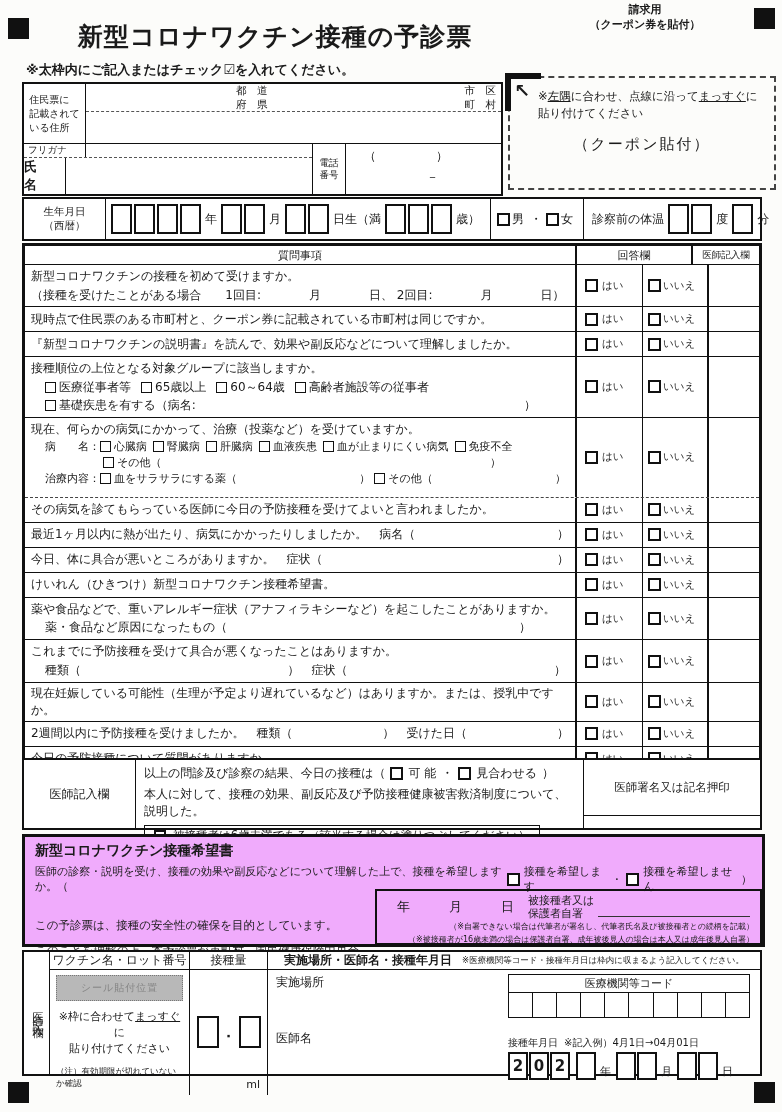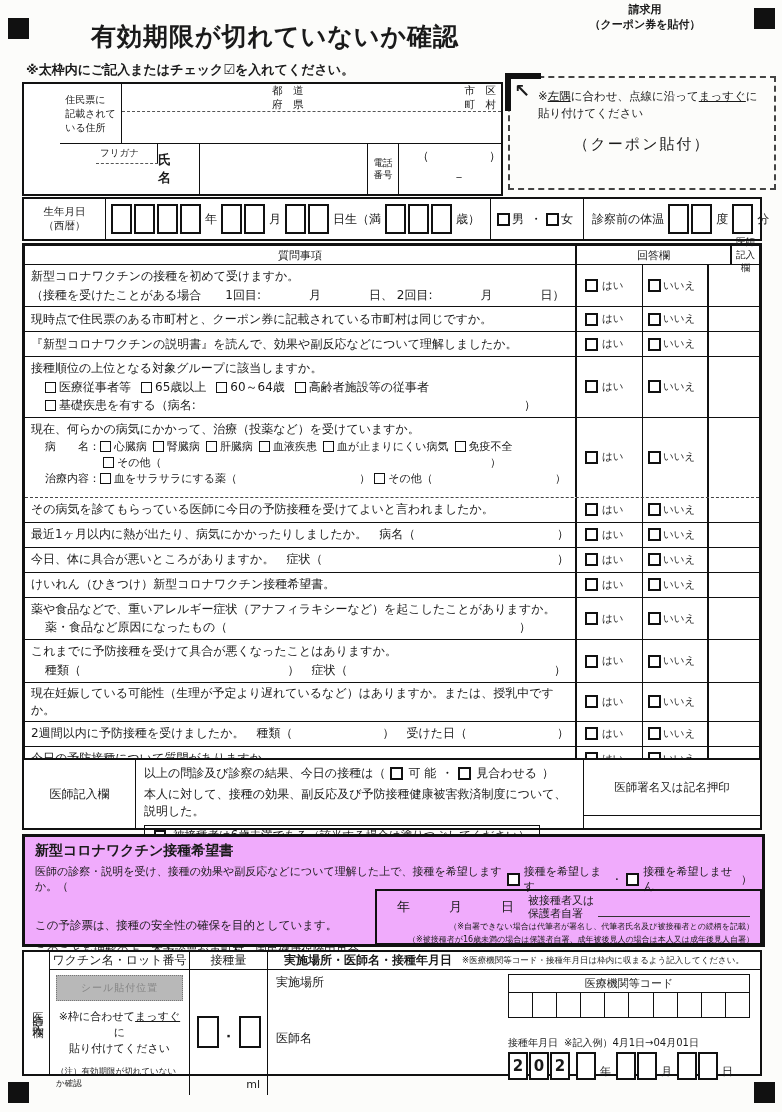--- a/index.html
+++ b/index.html
@@ -18,33 +18,33 @@
   
   #coupon { position:absolute; left:508px; top:76px; width:268px; height:114px;
             border:2px dashed #444; }
   #coupon .corner-h { position:absolute; left:-5px; top:-5px; width:36px; height:6px; background:#111; }
   #coupon .corner-v { position:absolute; left:-5px; top:-5px; width:6px; height:38px; background:#111; }
   #coupon .arrow { position:absolute; left:4px; top:1px; font-size:19px; font-weight:bold; }
   #coupon .note { margin:10px 6px 0 28px; font-size:11.5px; line-height:1.5; }
   #coupon .ph { margin-top:12px; text-align:center; font-size:15px; letter-spacing:2px; }
 
   
-  #addr { position:absolute; left:22px; top:82px; width:481px; border:2px solid #111; background:#fff;padding-left:36px; }
+  #addr { position:absolute; left:22px; top:82px; width:481px; border:2px solid #111; background:#fff; }
   .pre { white-space:pre-line; }
   .r1 { display:flex; height:59px; }
   .a-label { width:62px; border-right:1px solid #111; display:flex; align-items:center; justify-content:center;
              font-size:10px; line-height:1.4; }
   .a-field { flex:1; display:flex; flex-direction:column; }
   .a-top { height:28px; border-bottom:1px dashed #555; display:flex; align-items:center;
            font-size:10.5px; line-height:1.25; }
   .a-pref { margin-left:150px; }
   .a-city { margin-left:auto; margin-right:5px; }
   .a-bottom { flex:1; }
   .r2 { display:flex; height:51px; border-top:1px solid #111; }
-  .r2-left { width:288px; display:flex; flex-direction:row;margin-left:36px; }
+  .r2-left { width:288px; display:flex; flex-direction:column; }
   .r2-top { display:flex; height:20px; border-bottom:1px dashed #555; }
   .r2-bot { display:flex; flex:1; }
   .fl { width:62px; border-right:1px solid #111; font-size:9.5px; display:flex; align-items:center; padding-left:4px; }
   .nl { width:42px; border-right:1px solid #111; font-size:13px; font-weight:bold; display:flex; align-items:center; justify-content:center; letter-spacing:6px; }
   .phl { width:34px; border-left:1px solid #111; border-right:1px solid #111; font-size:9.5px;
          display:flex; align-items:center; justify-content:center; text-align:center; line-height:1.3; }
   .phv { flex:1; font-size:12px; padding:4px 0 0 18px; }
   .phv .dash { text-align:center; margin-top:4px; }
   .grow { flex:1; }
 
@@ -57,21 +57,21 @@
   .wbox { width:21px; height:30px; border:2px solid #111; background:#fff; flex:none; margin-right:2px; }
   .lbl { margin:0 4px 0 2px; flex:none; }
   .vd { width:0; border-left:1px solid #111; align-self:stretch; margin:0 6px; }
   .cb  { display:inline-block; width:13px; height:13px; border:2px solid #111; background:#fff; flex:none; }
   .cbs { display:inline-block; width:11px; height:11px; border:1.5px solid #111; background:#fff; flex:none; margin-right:3px; }
 
   
   #qtable { position:absolute; left:22px; top:243px; width:740px; border:3px solid #111; background:#fff; }
   .qhead { display:flex; height:18px; font-size:11px; text-align:center; }
   .qh1 { width:552px; border-right:2px solid #111; display:flex; align-items:center; justify-content:center; }
-  .qh2 { width:155px; border-right:2px solid #111; display:flex; align-items:center; justify-content:center; }
+  .qh2 { width:116px; border-right:2px solid #111; display:flex; align-items:center; justify-content:center; }
   .qh3 { flex:1; display:flex; align-items:center; justify-content:center; font-size:9.5px; }
   .qrow { display:flex; border-top:1px solid #111; }
   .qrow.dash { border-top:1px dashed #444; }
   .qc { width:552px; border-right:2px solid #111; padding:2px 6px; font-size:12px; }
   .qc.vc { display:flex; align-items:center; }
   .ql { line-height:1.55; }
   .qsub { display:flex; align-items:center; padding-left:14px; margin:1px 0; }
   .opt { display:inline-flex; align-items:center; margin-right:10px; }
   .f11 { font-size:11px; }
   .ac { width:66px; border-right:1px solid #111; display:flex; align-items:center; gap:4px; padding-left:8px; }
@@ -144,21 +144,21 @@
 </head>
 <body>
 
 <div id="sheet">
 
   <div class="corner" style="left:8px;top:18px"></div>
   <div class="corner" style="left:754px;top:8px"></div>
   <div class="corner" style="left:8px;top:1082px"></div>
   <div class="corner" style="left:754px;top:1082px"></div>
 
-  <div id="title">有効期限が切れていないか確認</div>
+  <div id="title">新型コロナワクチン接種の予診票</div>
   <div id="claim">
     <div>請求用</div>
     <div>（クーポン券を貼付）</div>
   </div>
   <div id="instruction">※太枠内にご記入またはチェック☑を入れてください。</div>
 
   <div id="coupon">
     <div class="corner-h"></div>
     <div class="corner-v"></div>
     <div class="arrow">↖</div>

